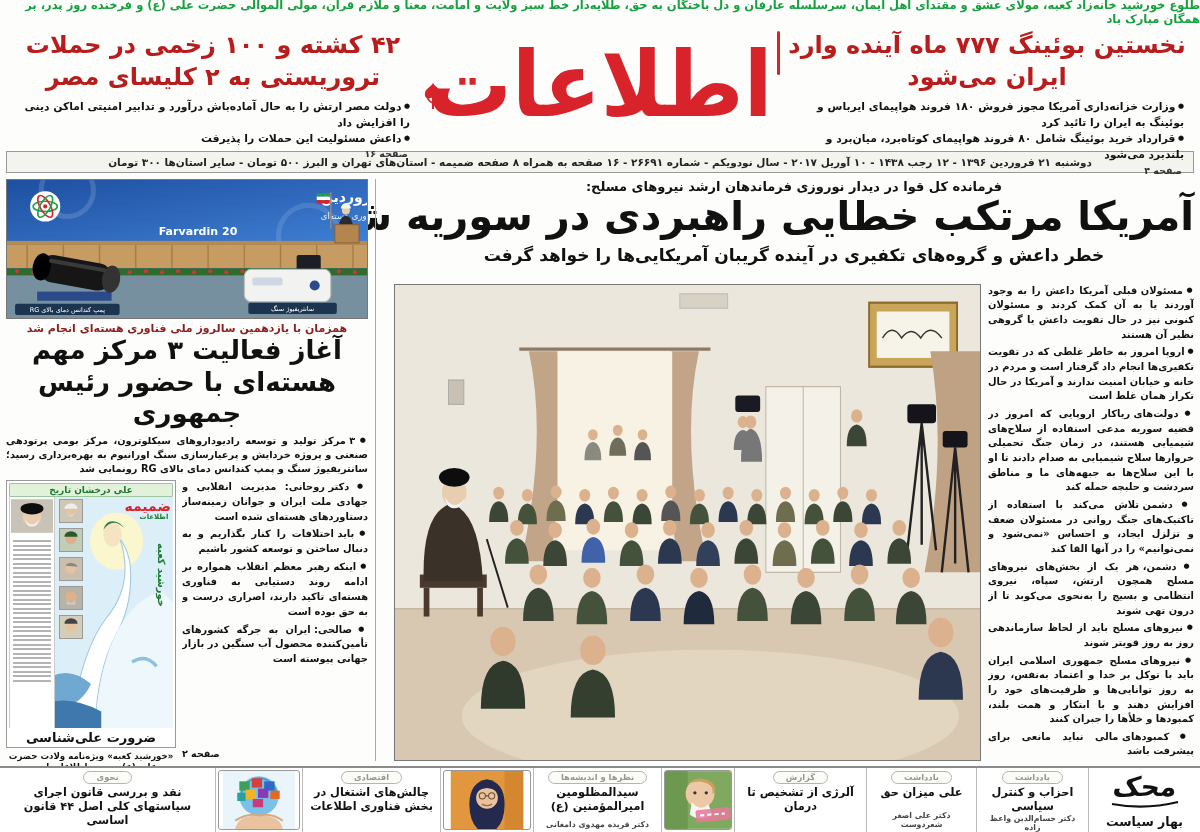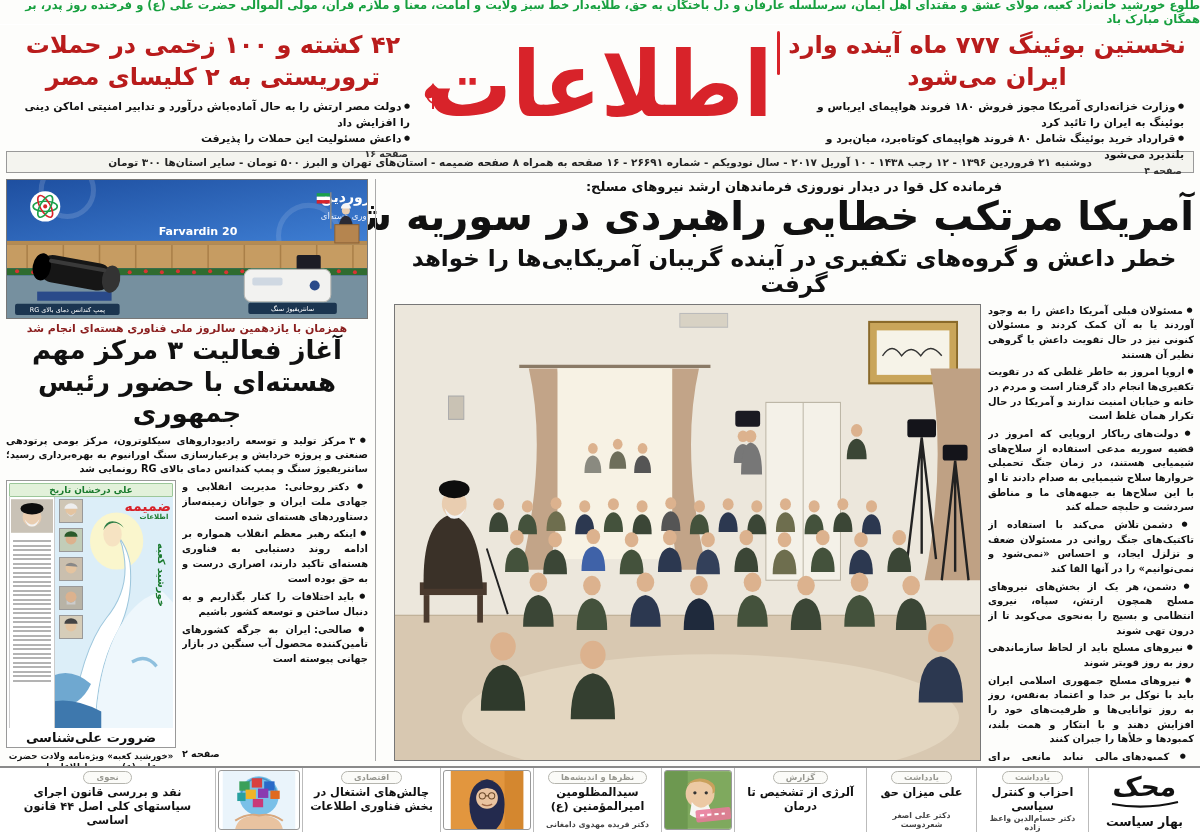--- a/index.html
+++ b/index.html
@@ -20,21 +20,21 @@
   .redbar{position:absolute;right:0;top:6px;width:3px;height:44px;background:#d8232a;border-radius:2px;}
   .bullet::before{content:"● ";font-size:7px;vertical-align:2px;}
   
   .dateline{margin:2px 6px;border:1px solid #999;background:#f4f4ef;height:20px;display:flex;
             align-items:center;justify-content:center;font-size:10.5px;font-weight:bold;color:#222;}
   
   .main{display:flex;padding:4px 6px 0;gap:18px;height:586px;box-sizing:border-box;}
   .main-right{flex:1;display:flex;flex-direction:column;min-width:0;}
   .kicker{text-align:center;font-size:13px;font-weight:bold;}
   .headline{text-align:center;font-size:40px;font-weight:900;line-height:1.12;letter-spacing:-1px;white-space:nowrap;}
-  .subheadline{text-align:center;font-size:23px;font-weight:bold;margin:6px 0 7px;}
+  .subheadline{text-align:center;font-size:17px;font-weight:bold;margin:6px 0 19px;}
   .lead-row{display:flex;gap:7px;flex:1;min-height:0;}
   .lead-col{width:206px;flex:none;font-size:9.9px;font-weight:bold;line-height:1.48;text-align:justify;
             display:flex;flex-direction:column;overflow:hidden;}
   .lead-col p{margin:0 0 3px;}
   .pageref-end{text-align:left;font-size:9.5px;margin-top:auto;font-weight:bold;}
   .lead-photo{flex:1;border:1px solid #777;background:#ece7dc;overflow:hidden;}
   .lead-photo svg{display:block;width:100%;height:100%;}
   
   .main-left{width:362px;flex:none;border-right:1px solid #aaa;padding-right:7px;display:flex;flex-direction:column;min-height:0;}
   .nuke-photo{height:138px;border:1px solid #777;overflow:hidden;background:#2a5fb0;}
@@ -335,22 +335,22 @@
           <text x="284" y="129" text-anchor="middle" font-size="6.4" fill="#fff" font-family="DejaVu Sans, sans-serif">سانتریفیوژ سنگ</text>
         </svg>
       </div>
       <div class="nuke-caption">همزمان با یازدهمین سالروز ملی فناوری هسته‌ای انجام شد</div>
       <div class="nuke-headline">آغاز فعالیت ۳ مرکز مهم هسته‌ای با حضور رئیس جمهوری</div>
       <div class="nuke-bullet bullet">۳ مرکز تولید و توسعه رادیوداروهای سیکلوترون، مرکز بومی پرتودهی صنعتی و پروژه خردایش و پرعیارسازی سنگ اورانیوم به بهره‌برداری رسید؛ سانتریفیوژ سنگ و پمپ کندانس دمای بالای RG رونمایی شد</div>
 
       <div class="nuke-row">
         <div class="nuke-col">
           <p class="bullet">دکتر روحانی: مدیریت انقلابی و جهادی ملت ایران و جوانان زمینه‌ساز دستاوردهای هسته‌ای شده است</p>
+          <p class="bullet">باید اختلافات را کنار بگذاریم و به دنبال ساختن و توسعه کشور باشیم</p>
           <p class="bullet">اینکه رهبر معظم انقلاب همواره بر ادامه روند دستیابی به فناوری هسته‌ای تاکید دارند، اصراری درست و به حق بوده است</p>
-          <p class="bullet">باید اختلافات را کنار بگذاریم و به دنبال ساختن و توسعه کشور باشیم</p>
           <p class="bullet">صالحی: ایران به جرگه کشورهای تأمین‌کننده محصول آب سنگین در بازار جهانی پیوسته است</p>
           <div class="pageref-end">صفحه ۲</div>
         </div>
 
         <div class="cover-wrap">
           <div class="cover">
             <div class="cover-strip">علی درخشان تاریخ</div>
             <div class="cover-body">
               <div class="cover-art">
                 <svg viewBox="0 0 160 210" preserveAspectRatio="none" width="100%" height="100%">

